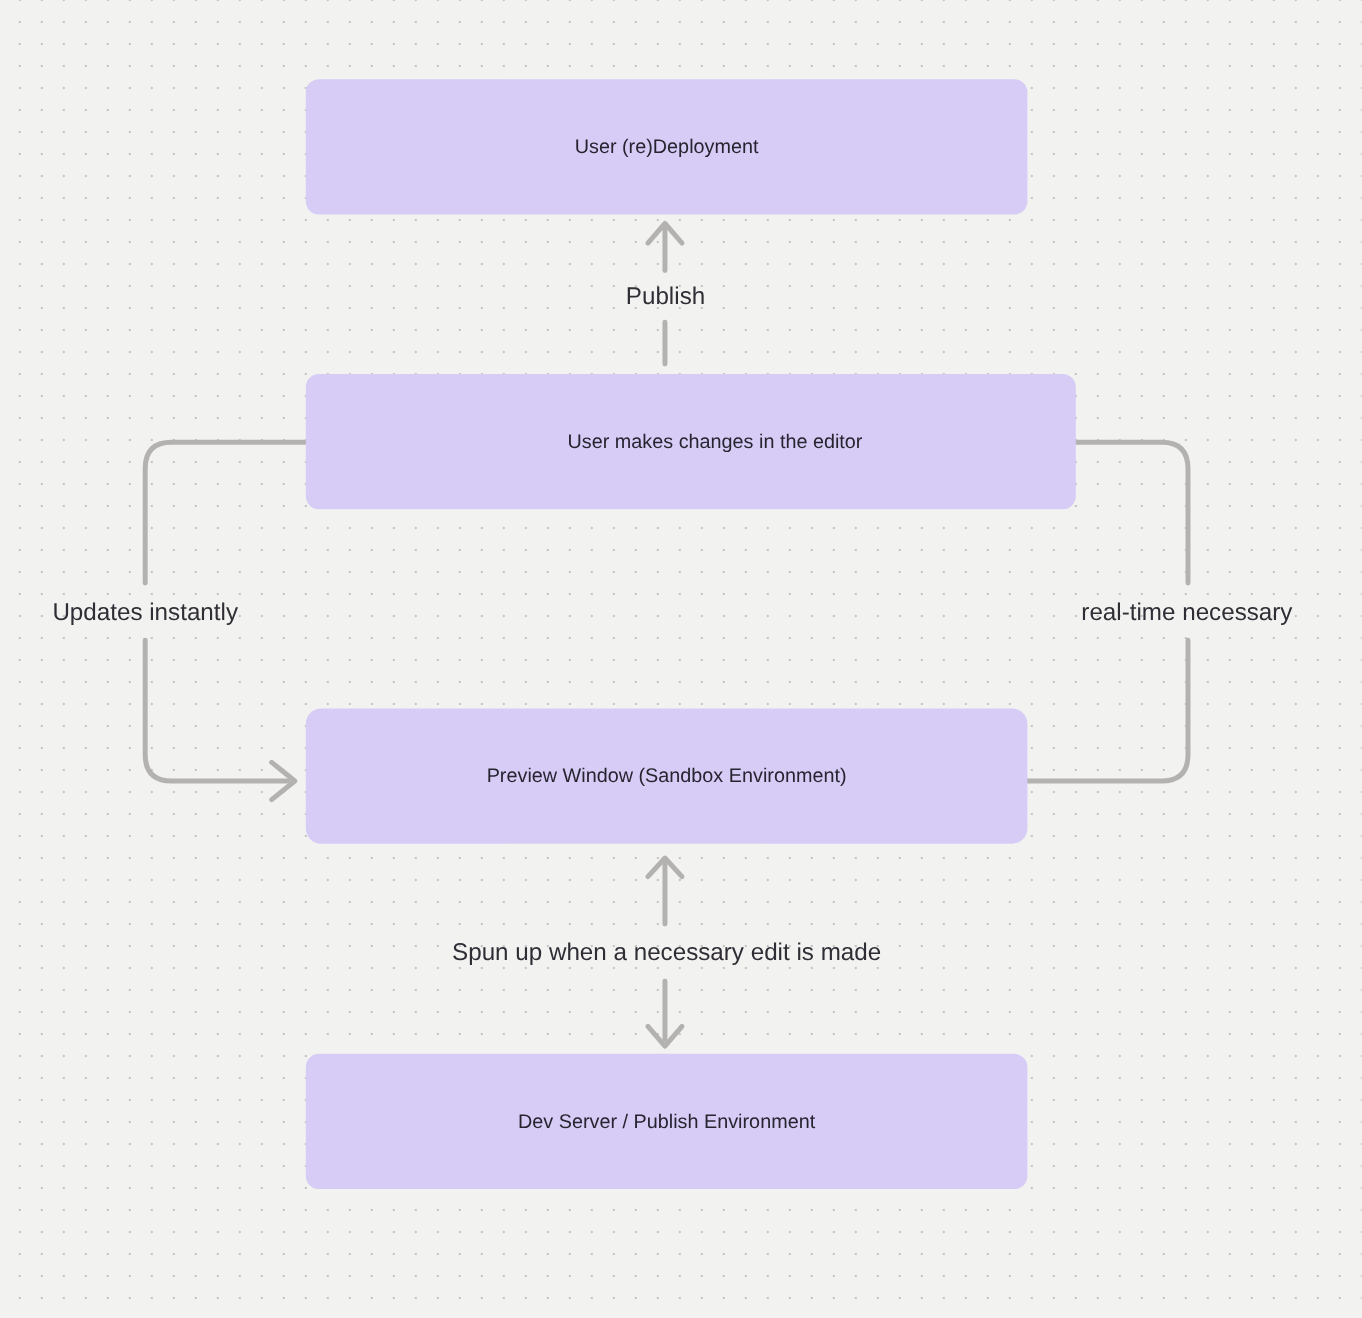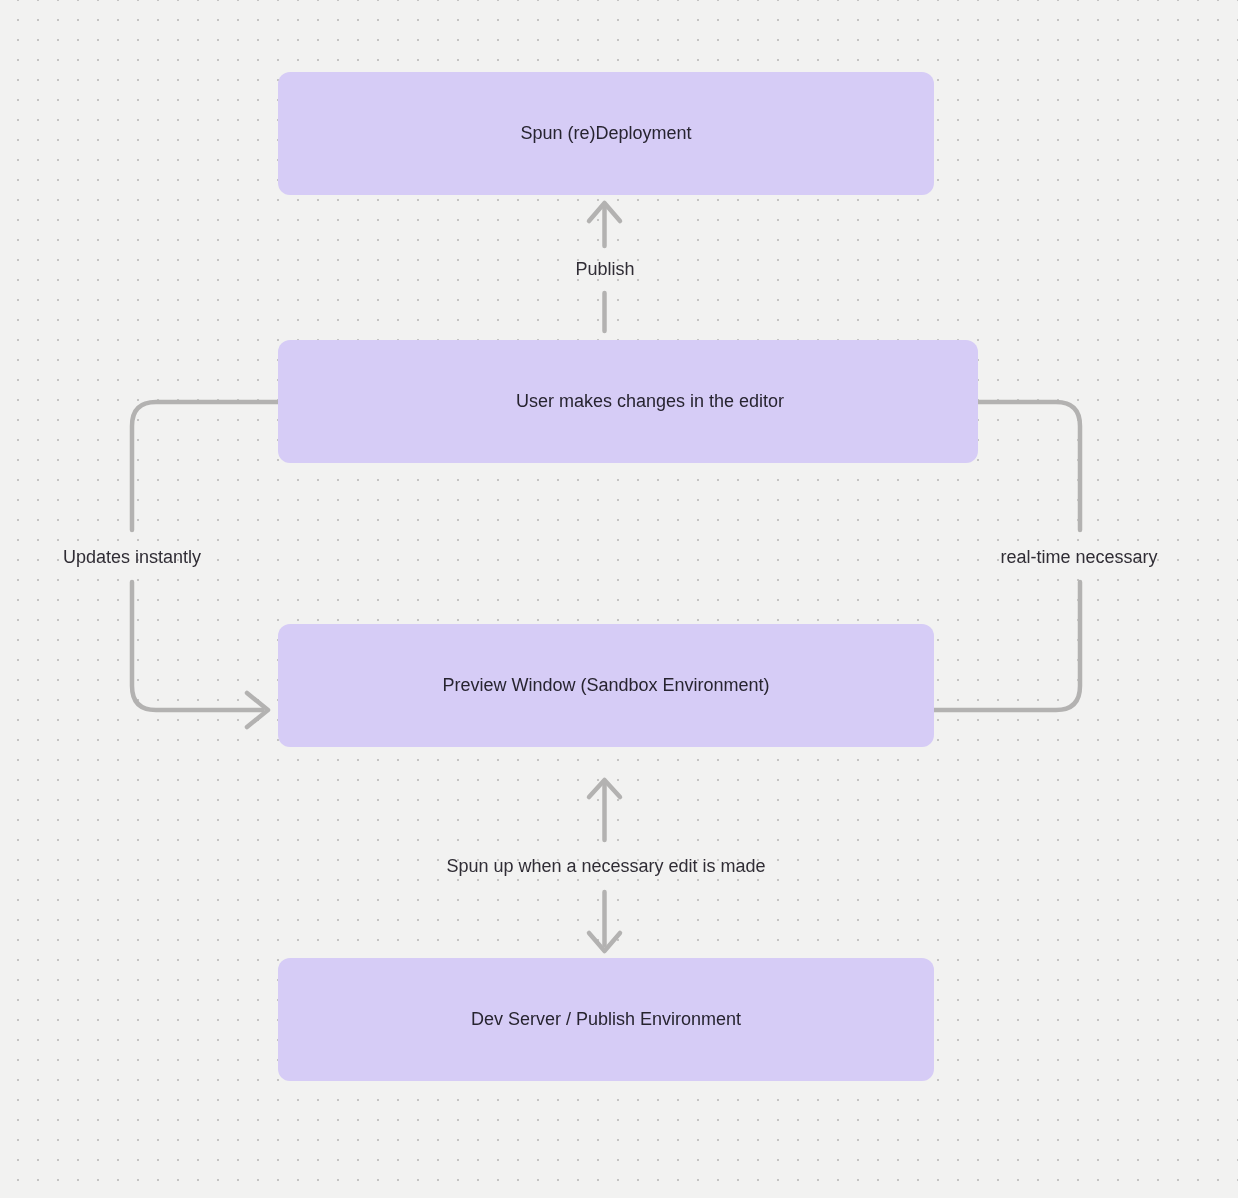--- a/index.html
+++ b/index.html
@@ -42,26 +42,26 @@
     display: flex;
     align-items: center;
     justify-content: center;
     text-align: center;
     font-size: 18px;
     line-height: 1.3;
     color: #272430;
   }
   .node--1 { top: 72px; }
   .node--2 { top: 340px; padding-left: 44px; }
-  .node--3 { top: 624px; }
+  .node--3 { top: 644px; border-radius: 14px; }
   .node--4 { top: 958px; }
   .edge-label {
     position: absolute;
     transform: translate(-50%, -50%);
-    font-size: 18px;
+    font-size: 22px;
     color: #302d35;
     white-space: nowrap;
   }
   .edge-label--publish  { left: 605px;  top: 269px; }
   .edge-label--updates  { left: 132px;  top: 557px; text-align: center; }
   .edge-label--feedback { left: 1079px; top: 557px; }
   .edge-label--spunup   { left: 606px;  top: 866px; }
 </style>
 </head>
 <body>
@@ -90,21 +90,21 @@
 
     <g>
       <path d="M604.5 840 V785"></path>
       <path d="M589 797 L604.5 780 L620 797"></path>
       <path d="M604.5 892 V945"></path>
       <path d="M589 933 L604.5 951 L620 933"></path>
     </g>
   </svg>
 
   <div class="node node--1">
-    <span>Spun (re)Deployment</span>
+    <span>User (re)Deployment</span>
   </div>
 
   <div class="node node--2">
     <span>User makes changes in the editor</span>
   </div>
 
   <div class="node node--3">
     <span>Preview Window (Sandbox Environment)</span>
   </div>
 

